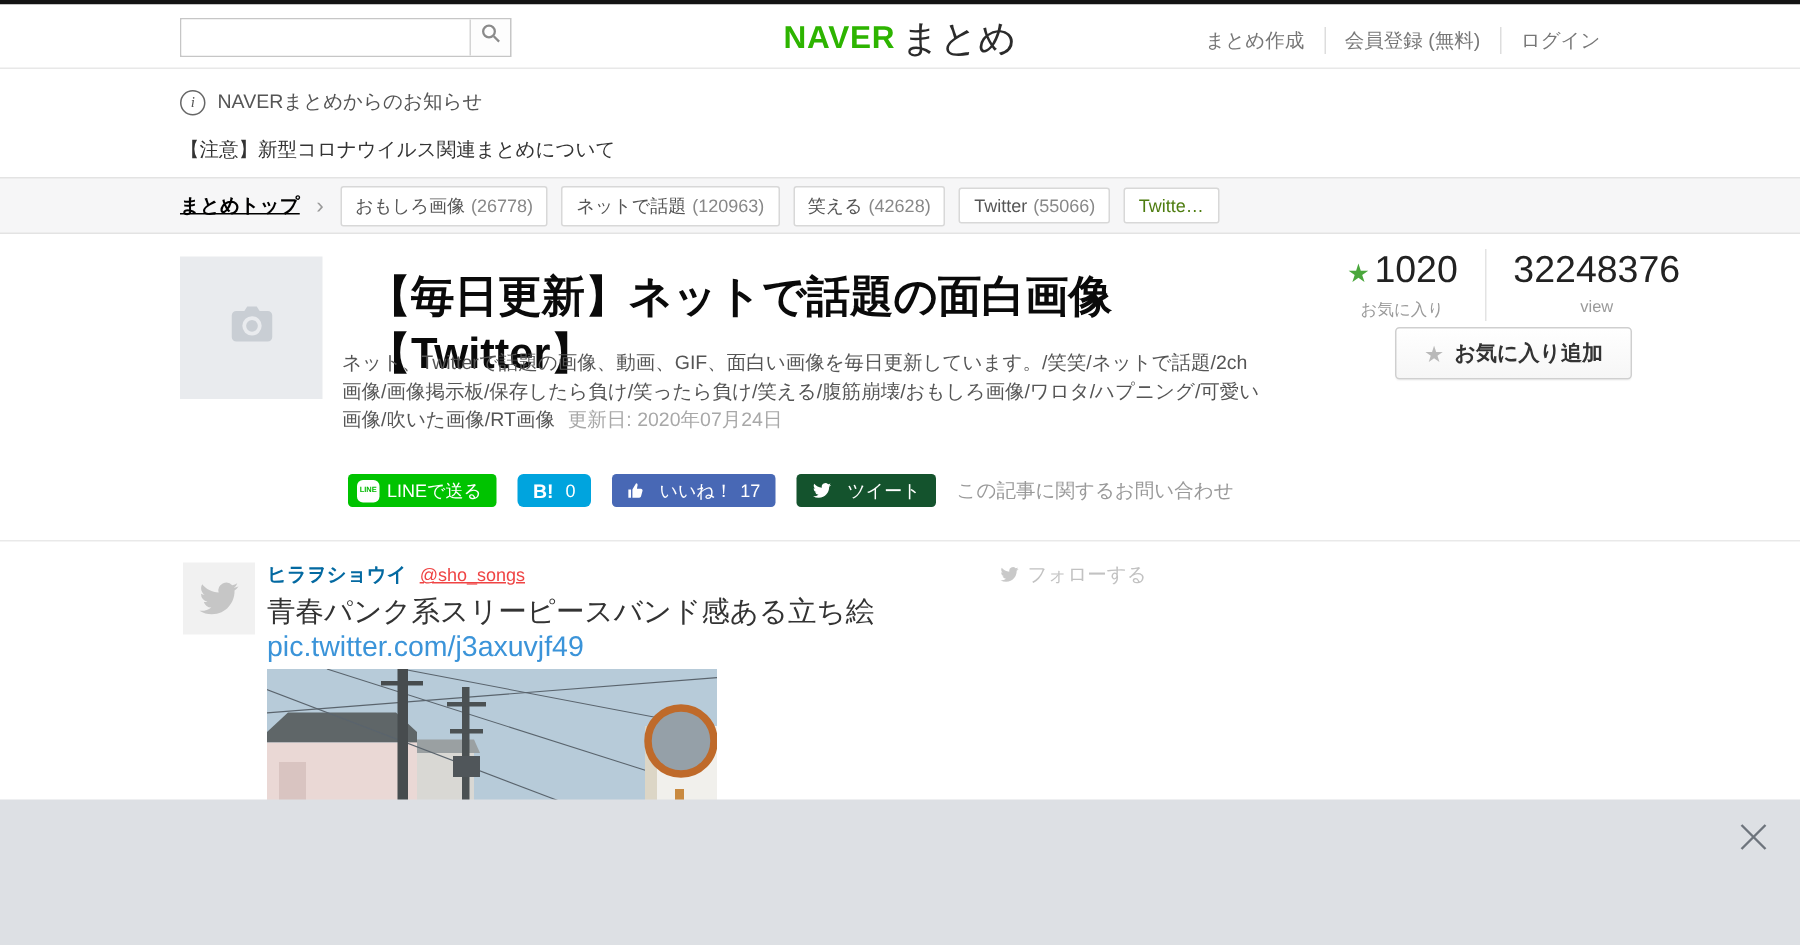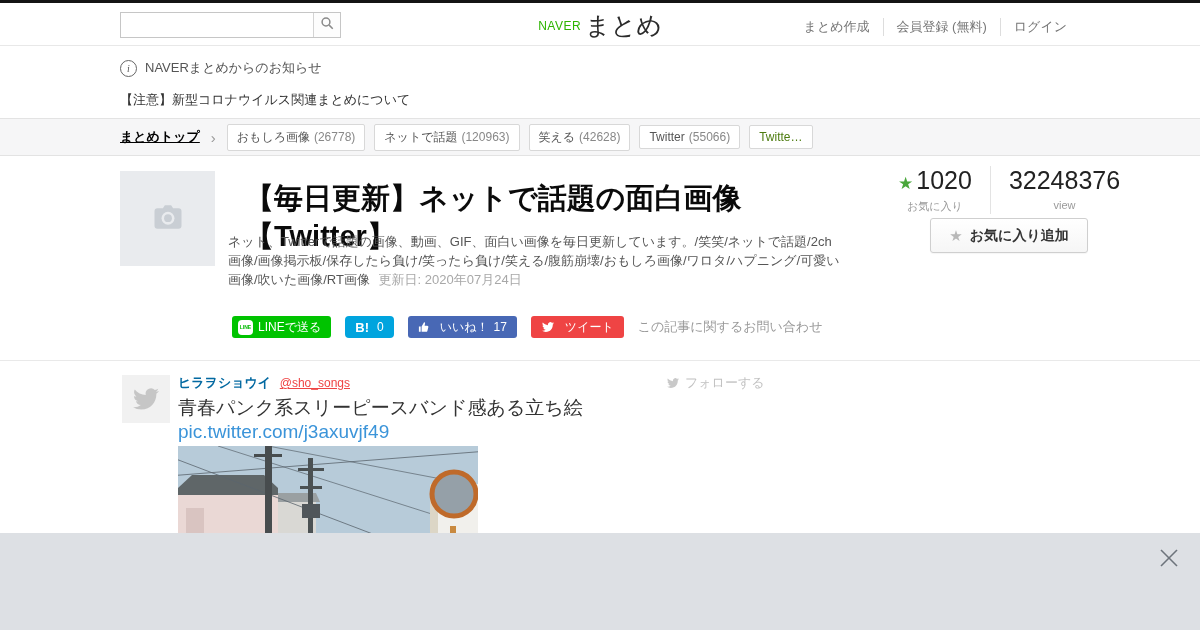--- a/index.html
+++ b/index.html
@@ -7,21 +7,21 @@
         font-family:"Liberation Sans","DejaVu Sans",sans-serif;color:#333;}
   .abs{position:absolute;}
 
   
   #topbar{left:0;top:0;width:1200px;height:3px;background:#141414;}
   #header{left:0;top:3px;width:1200px;height:43px;background:#fff;border-bottom:1px solid #e8e8e8;box-sizing:border-box;}
   #searchbox{left:120px;top:12px;width:221px;height:26px;display:flex;border:1px solid #c6c6c6;box-sizing:border-box;background:#fff;}
   #searchbox input{flex:1;border:0;outline:0;padding:0 6px;font-size:13px;min-width:0;}
   #searchbtn{width:26px;border-left:1px solid #d4d4d4;background:#fdfdfd;display:flex;align-items:center;justify-content:center;cursor:pointer;}
   #logo{left:600px;top:9px;transform:translateX(-50%);display:flex;align-items:center;white-space:nowrap;cursor:pointer;}
-  #logo .naver{color:#2DB400;font-weight:400;font-size:12px;letter-spacing:.5px;}
+  #logo .naver{color:#2DB400;font-weight:700;font-size:21px;letter-spacing:.5px;}
   #logo .matome{color:#2b2b2b;font-size:25px;margin-left:4px;}
   #hlinks{top:18px;right:120px;display:flex;font-size:13px;color:#777;white-space:nowrap;}
   #hlinks span{padding:0 13px;cursor:pointer;}
   #hlinks span + span{border-left:1px solid #ddd;}
 
   
   #notice-row1{left:120px;top:59px;display:flex;align-items:center;font-size:13px;color:#555;}
   .info-ic{width:15px;height:15px;border:1px solid #666;border-radius:50%;display:inline-flex;align-items:center;justify-content:center;
            font-size:10px;font-style:italic;font-family:"Liberation Serif",serif;color:#555;margin-right:8px;}
   #notice-row2{left:120px;top:91px;font-size:13px;color:#333;cursor:pointer;}
@@ -56,21 +56,21 @@
   .sbtn{height:22px;display:flex;align-items:center;border-radius:3px;color:#fff;font-size:12px;padding:0 10px;margin-right:14px;cursor:pointer;white-space:nowrap;}
   #line-btn{background:#00C300;padding-left:6px;}
   .line-ic{width:15px;height:15px;background:#fff;border-radius:4px;display:inline-flex;align-items:center;justify-content:center;
            color:#00B900;font-size:5px;font-weight:bold;margin-right:5px;letter-spacing:0;}
   #hatena-btn{background:#00A4DE;border-radius:4px;}
   #hatena-btn .b{font-weight:800;font-size:13px;}
   #hatena-btn .c{margin-left:8px;}
   #fb-btn{background:#4868B5;}
   #fb-btn svg{margin-right:5px;}
   #fb-btn .c{margin-left:5px;}
-  #tw-btn{background:#ef4444;justify-content:center;}
+  #tw-btn{background:#14532d;justify-content:center;}
   #tw-btn svg{margin-right:5px;}
   #contact{font-size:13px;color:#999;cursor:pointer;}
 
   #hr1{left:0;top:360px;width:1200px;height:0;border-top:1px solid #e9e9e9;}
 
   
   #avatar{left:122px;top:375px;width:48px;height:48px;background:#f1f1f1;display:flex;align-items:center;justify-content:center;}
   #tname{left:178px;top:374px;font-size:13px;}
   #tname .n{font-weight:bold;color:#0369a1;cursor:pointer;}
   #tname .h{font-size:12px;color:#ef4444;margin-left:5px;cursor:pointer;text-decoration:underline;}

